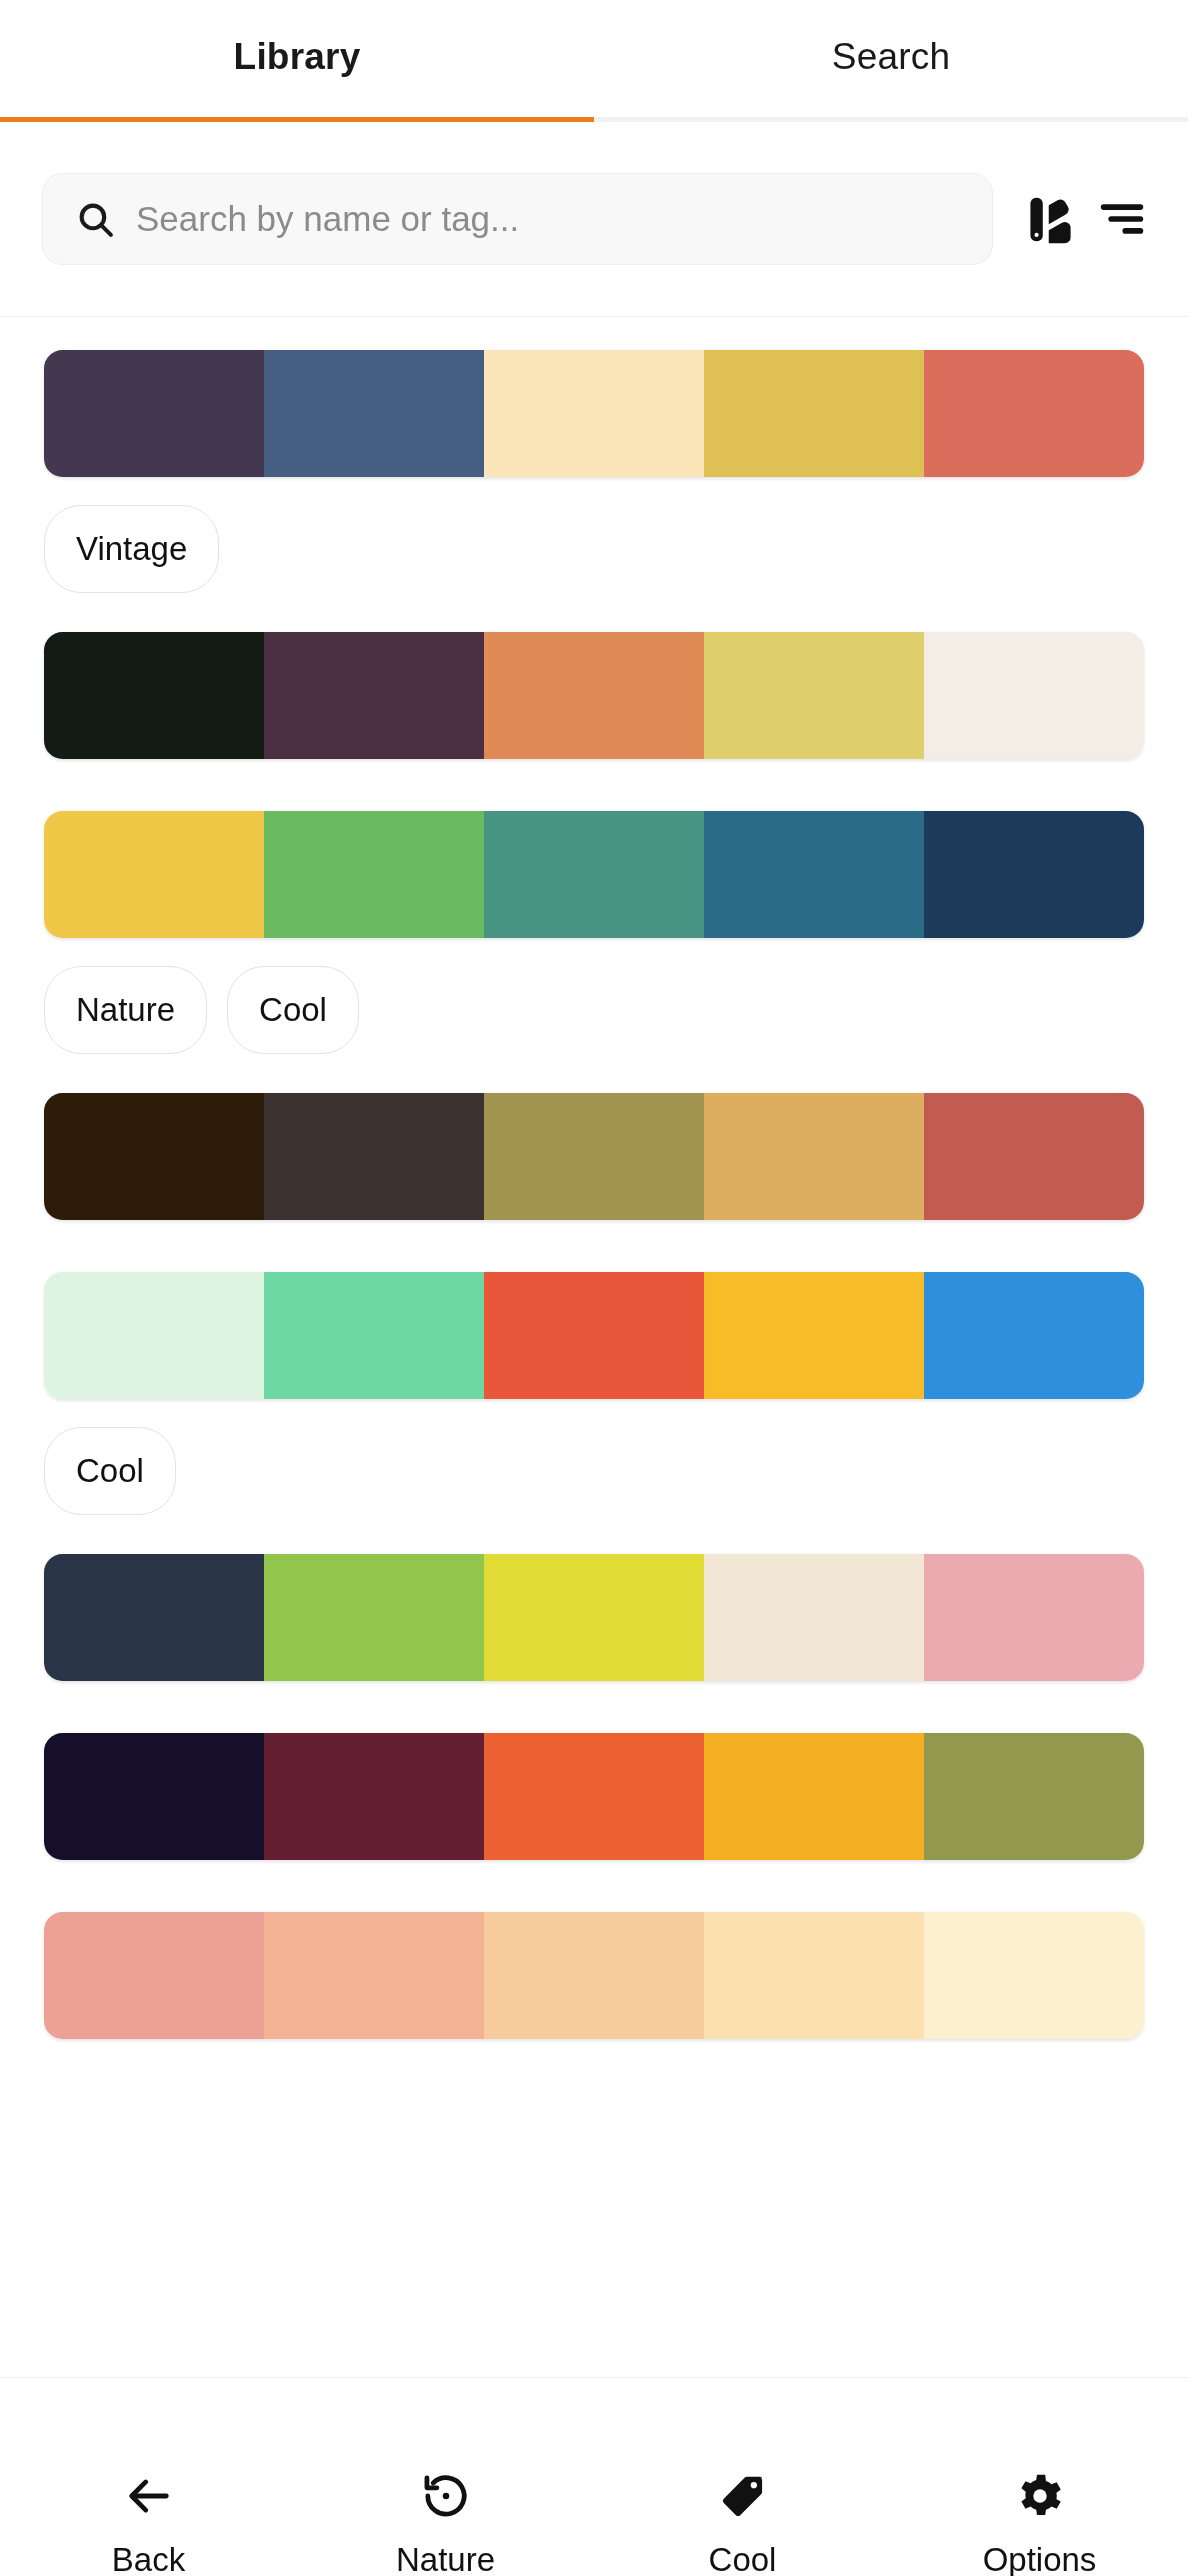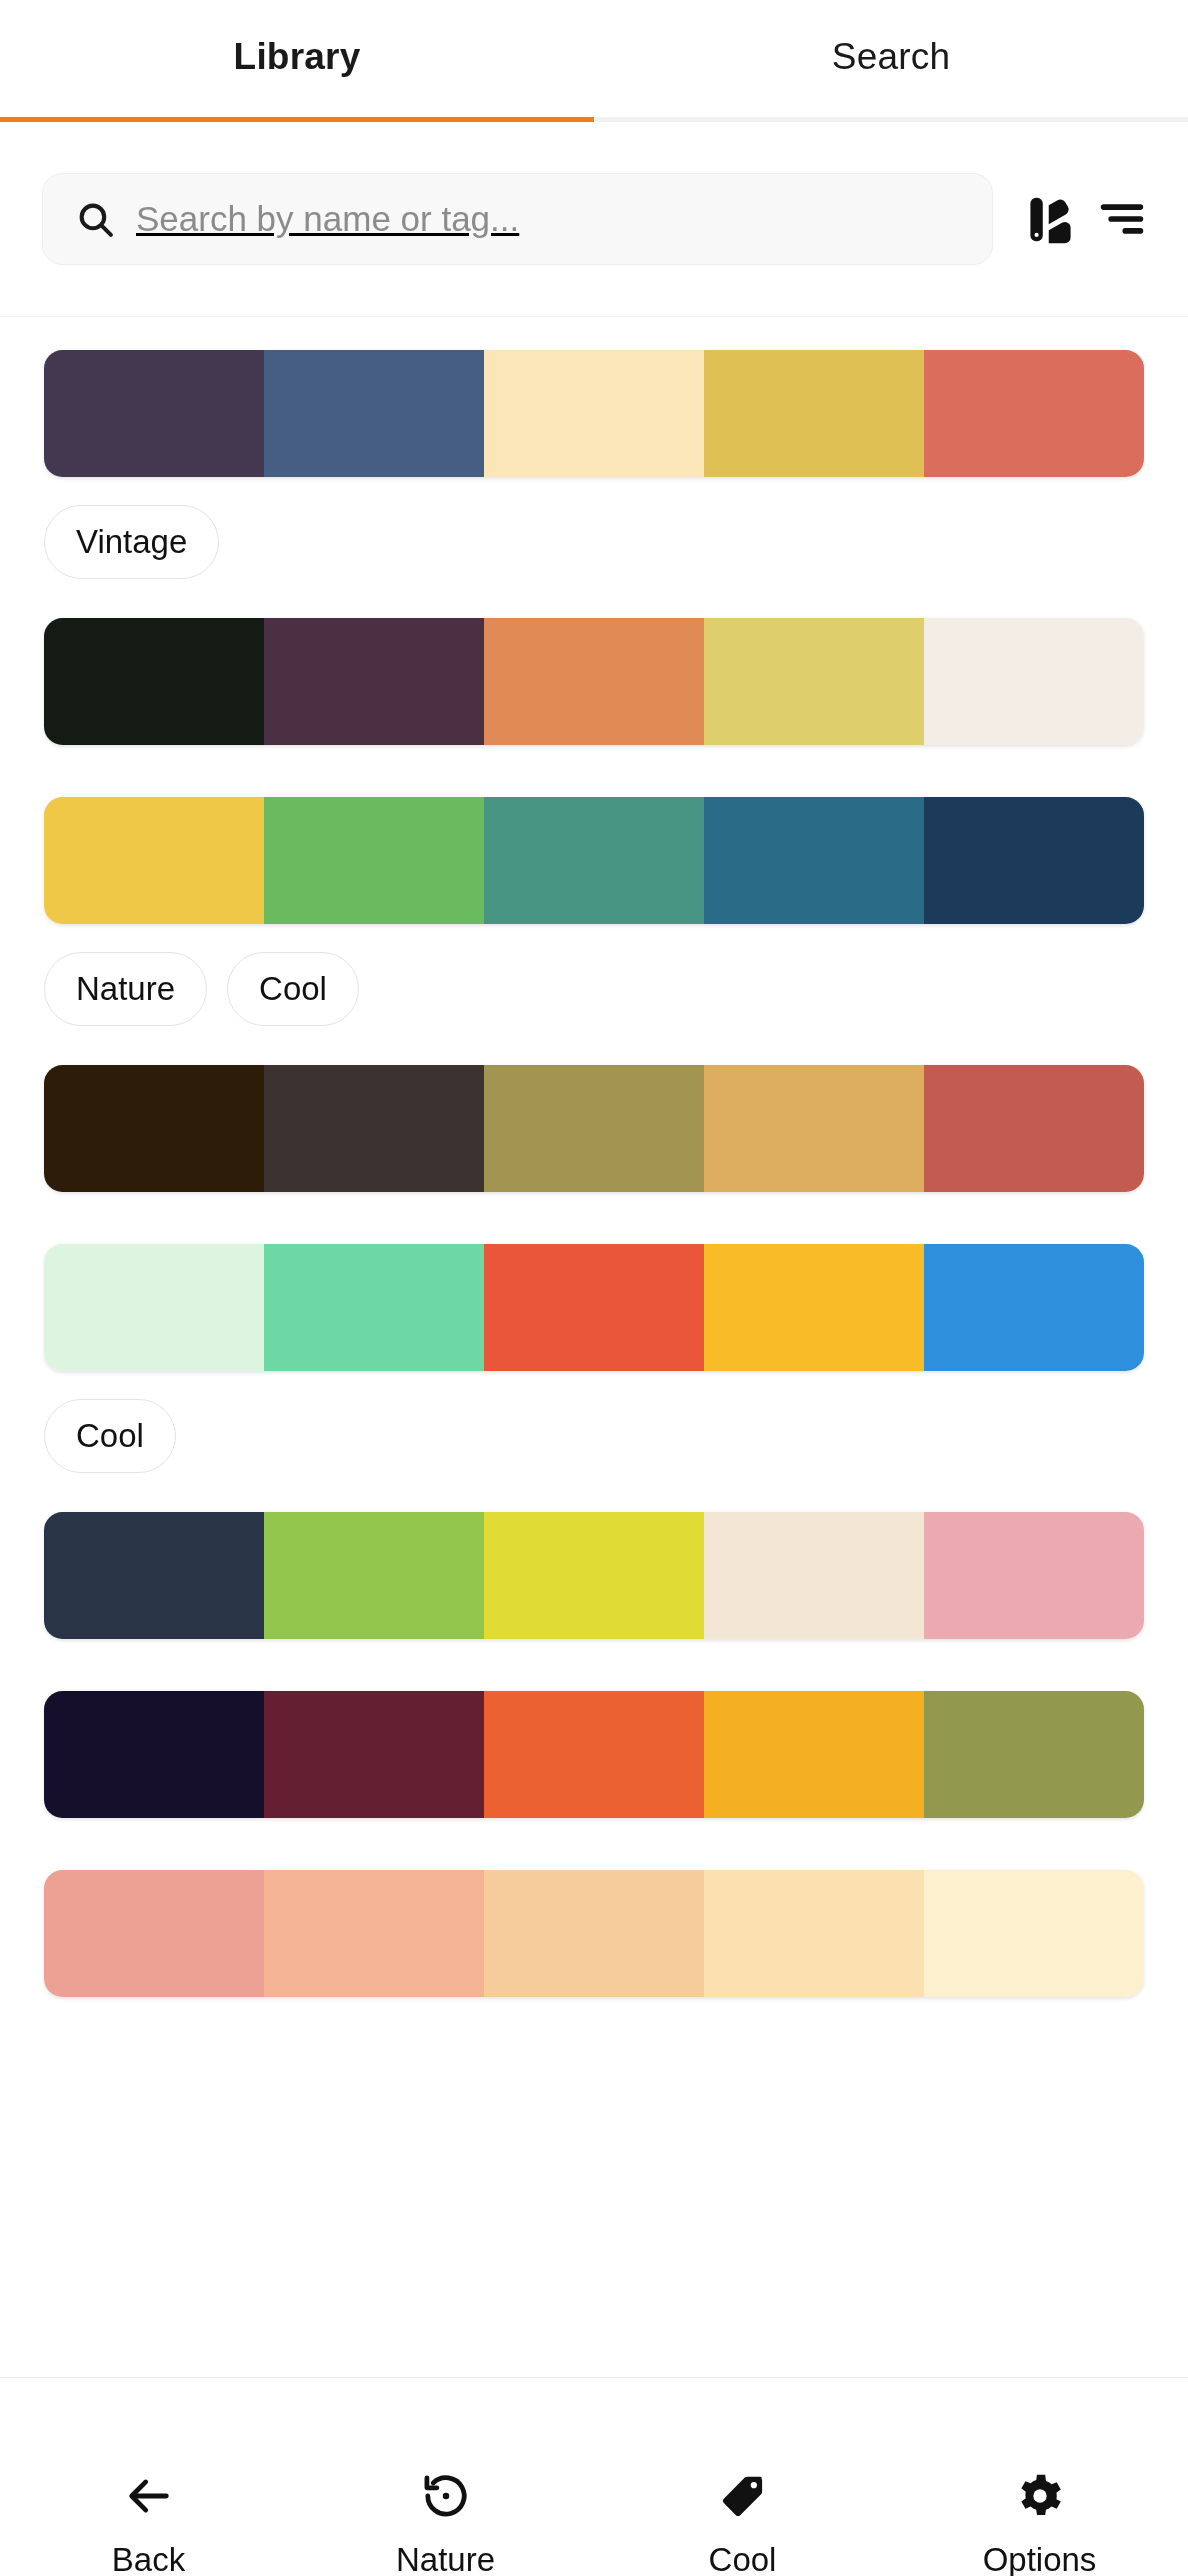--- a/index.html
+++ b/index.html
@@ -23,21 +23,20 @@
   .tab-track { position:absolute; left:0; right:0; bottom:0; height:5.5px; background:#f1f1f1; }
   .tab-indicator { position:absolute; left:0; bottom:0; height:5.5px; width:50%; background:#ef7d1a; }
 
   
   .searchbar-wrap {
     flex:0 0 195px; height:195px;
     display:flex; align-items:center;
     padding:0 31px 0 42px;
     background:#fff;
     border-bottom:1.8px solid #f0f0f0;
-    text-decoration:underline;
   }
   .searchbox {
     flex:1 1 auto; height:92px;
     background:#f8f8f8; border:1.8px solid #eeeeee; border-radius:20px;
     display:flex; align-items:center; padding:0 31px;
     margin-right:24px;
   }
   .search-icon { flex:0 0 auto; width:42px; height:42px; margin-right:20px; display:flex; align-items:center; justify-content:center; }
   .search-icon svg { width:41px; height:41px; display:block; }
   .search-input {
@@ -57,21 +56,21 @@
   .palette-card { margin-bottom:0; }
   .swatches {
     display:flex; height:127px; width:100%;
     border-radius:18.4px; overflow:hidden;
     box-shadow:0 1.8px 3.7px rgba(0,0,0,.10);
   }
   .swatch { flex:1 1 20%; height:100%; }
 
   .tagrow { display:flex; flex-wrap:wrap; gap:20px; padding:28px 0 0 0; }
   .tag {
-    height:74px; padding:0 31px;
+    height:88px; padding:0 31px;
     display:inline-flex; align-items:center; justify-content:center;
     border:1.8px solid #e3e3e3; border-radius:37px;
     background:#fff; color:#111; font-size:33px; white-space:nowrap;
   }
   .gap-after-swatch { height:52px; }
   .gap-after-tags   { height:39px; }
 
   
   .bottomnav {
     flex:0 0 199px; height:199px;

